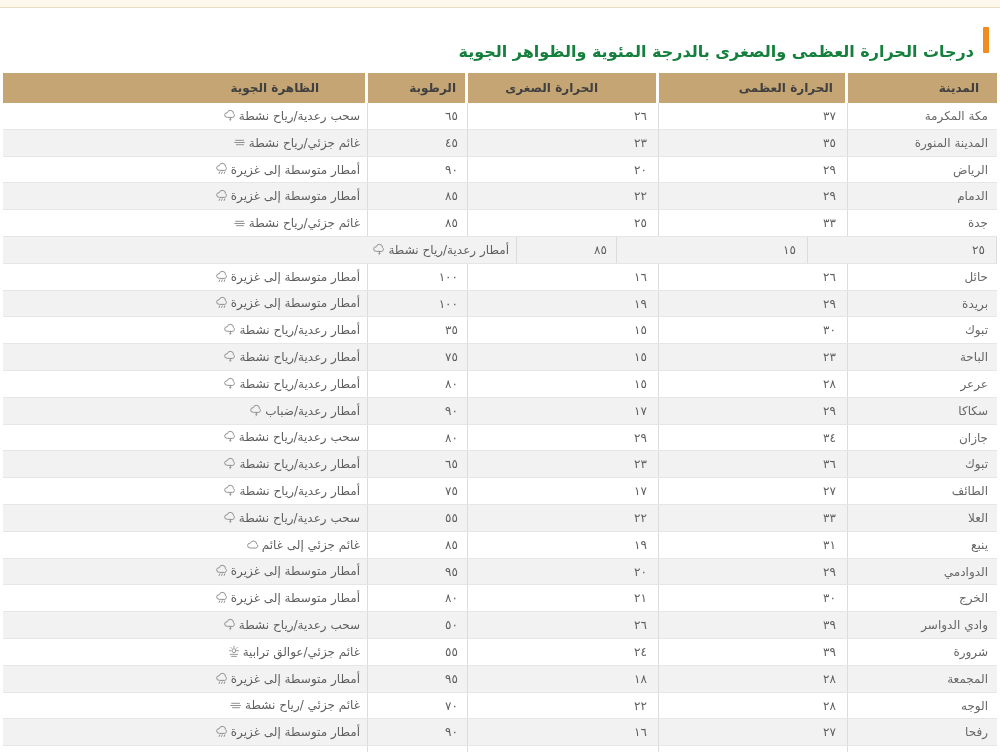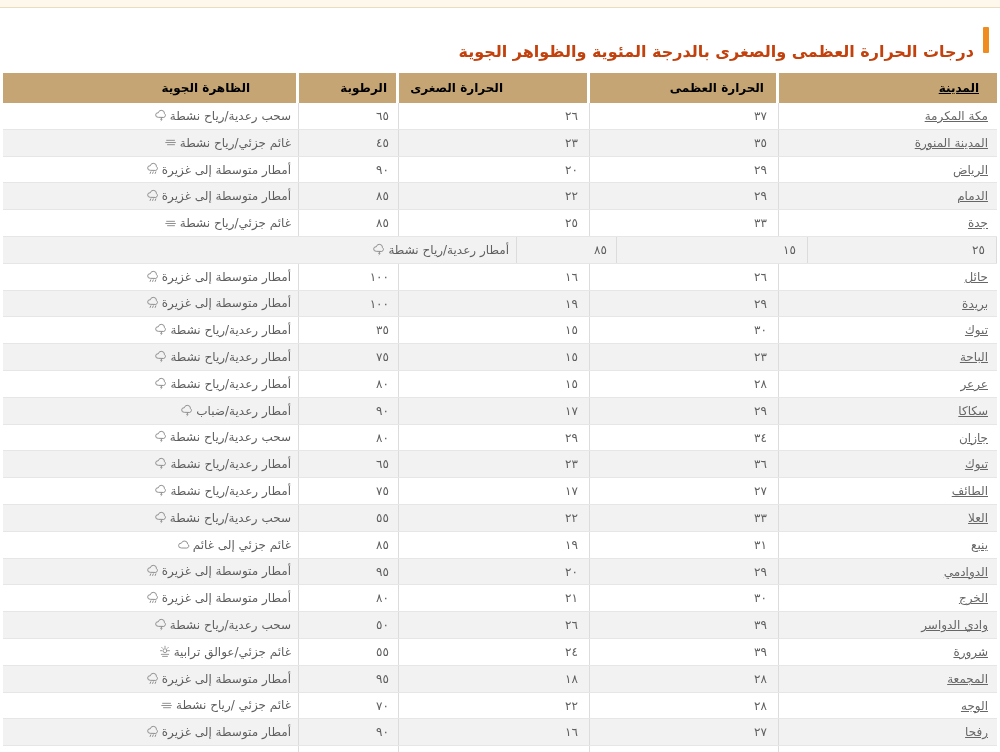--- a/index.html
+++ b/index.html
@@ -1,34 +1,34 @@
 <!DOCTYPE html>
 <html lang="ar" dir="rtl"><head>
 <meta charset="utf-8">
 <style>
   * { margin:0; padding:0; box-sizing:border-box; }
   html,body { width:1000px; height:752px; overflow:hidden; background:#fff;
               font-family:"DejaVu Sans", sans-serif; }
   .top-strip { height:8px; background:#fdf7ec; border-bottom:1px solid #e9dcc2; }
   .title-row { display:flex; align-items:center; padding:10px 11px 12px 11px; }
   .accent-bar { width:6px; height:26px; background:#ef8b1f; margin-left:9px; border-radius:1px; }
-  .page-title { font-size:16px; font-weight:bold; color:#c2410c;margin-top:24px; }
+  .page-title { font-size:16px; font-weight:bold; color:#15803d;margin-top:24px; }
   .wx-table { margin:0 3px; }
   .thead { display:flex; height:30px; background:#fff; }
-  .th { background:#c4a573; color:#000000; font-size:12px; font-weight:bold;
+  .th { background:#c4a573; color:#404040; font-size:12px; font-weight:bold;
         line-height:30px; text-align:right; overflow:hidden; white-space:nowrap; }
   .th + .th { border-left:0; }
-  .c-city { width:218px; flex:none;text-decoration:underline; }
+  .c-city { width:149px; flex:none; }
   .c-max  { width:189px; flex:none; }
   .c-min  { width:191px; flex:none; }
   .c-hum  { width:100px; flex:none; }
   .c-ph   { flex:1 1 auto; min-width:0; }
   .thead .c-city { padding-right:18px; }
   .thead .c-max  { padding-right:12px; border-right:3px solid #fff; }
-  .thead .c-min  { padding-right:84px; border-right:3px solid #fff; }
+  .thead .c-min  { padding-right:58px; border-right:3px solid #fff; }
   .thead .c-hum  { padding-right:9px;  border-right:3px solid #fff; }
   .thead .c-ph   { padding-right:46px; border-right:3px solid #fff; }
   .trow { display:flex; height:26.8px; background:#fff; border-bottom:1px solid #e6e6e6;
           font-size:12px; color:#5f5f5f; }
   .trow.alt { background:#f2f2f2; }
   .cell { line-height:26px; text-align:right; white-space:nowrap; overflow:hidden; }
   .trow .c-city { padding-right:9px; color:#676767; }
   .trow .c-max, .trow .c-min { padding-right:11px; border-right:1px solid #dcdcdc; }
   .trow .c-hum { padding-right:9px; border-right:1px solid #dcdcdc; }
   .trow .c-ph  { padding-right:7px; border-right:1px solid #dcdcdc;

